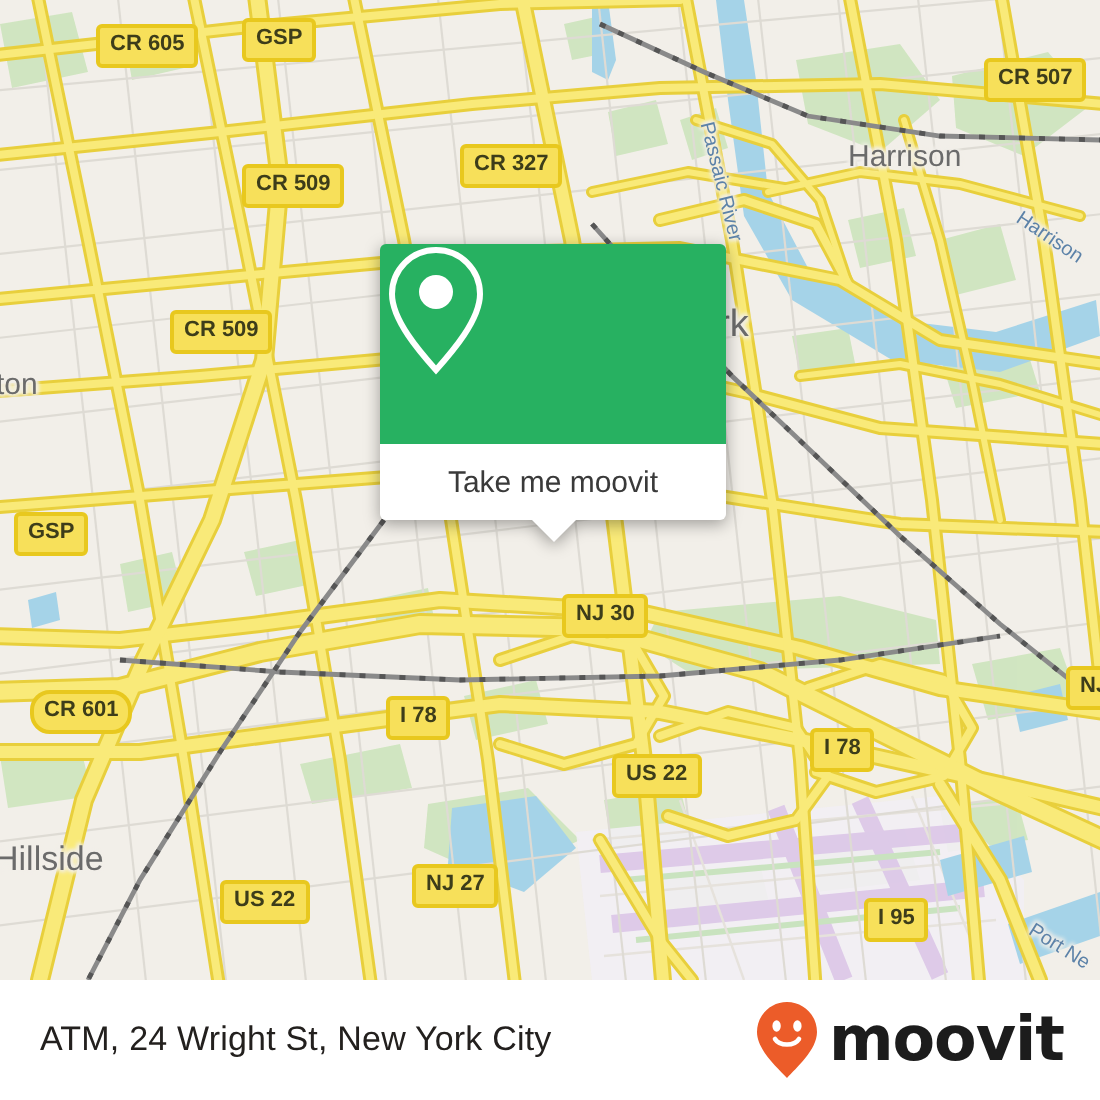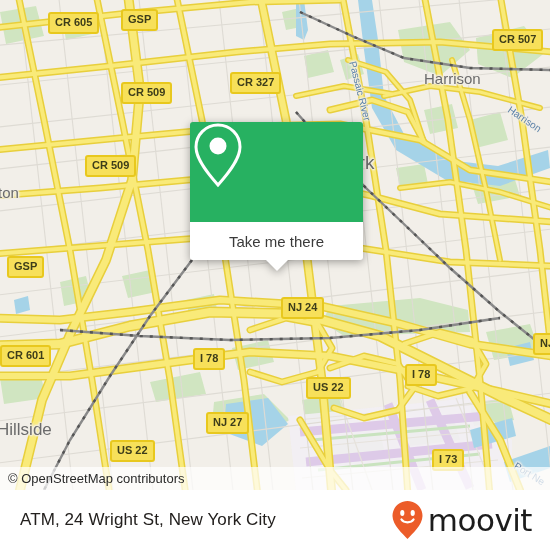--- a/index.html
+++ b/index.html
@@ -143,21 +143,21 @@
     letter-spacing: 0.1px;
   }
   #brand {
     display: flex;
     align-items: center;
     gap: 4px;
   }
   #brand-word {
     color: #1c1c1c;
     font-size: 31px;
-    font-weight: normal;
+    font-weight: bold;
     font-family: "DejaVu Sans", sans-serif;
     letter-spacing: -0.5px;
     line-height: 1;
   }
 </style>
 </head>
 <body>
 
 <div id="app">
 
@@ -352,44 +352,43 @@
     <div class="map-label water" style="left:512px; top:104px; transform:rotate(34deg); transform-origin:left top;">Harrison</div>
     <div class="map-label water" style="left:518px; top:460px; transform:rotate(32deg); transform-origin:left top;">Port Ne</div>
 
     <div class="shield" style="left:12px;  top:12px;margin-left:36px;">CR 605</div>
     <div class="shield" style="left:121px; top:9px;">GSP</div>
     <div class="shield" style="left:230px; top:72px;">CR 327</div>
     <div class="shield" style="left:492px; top:5px;margin-top:24px;">CR 507</div>
     <div class="shield" style="left:121px; top:82px;">CR 509</div>
     <div class="shield" style="left:85px;  top:155px;">CR 509</div>
     <div class="shield" style="left:7px;   top:256px;">GSP</div>
-    <div class="shield" style="left:281px; top:297px;">NJ 24</div>
-    <div class="shield" style="left:0;  top:345px;">CR 601</div>
+    <div class="shield" style="left:281px; top:297px;">NJ 30</div>
+    <div class="shield" style="left:15px;  top:345px;border-radius:10px;">CR 601</div>
     <div class="shield" style="left:193px; top:348px;">I 78</div>
     <div class="shield" style="left:405px; top:364px;">I 78</div>
     <div class="shield" style="left:306px; top:377px;">US 22</div>
     <div class="shield" style="left:533px; top:333px;">NJ 1</div>
-    <div class="shield" style="left:206px; top:412px;">NJ 27</div>
+    <div class="shield" style="left:206px; top:432px;">NJ 27</div>
     <div class="shield" style="left:110px; top:440px;">US 22</div>
-    <div class="shield" style="left:432px; top:449px;">I 73</div>
+    <div class="shield" style="left:432px; top:449px;">I 95</div>
 
     <div id="popup">
       <div id="popup-top">
         <svg width="56" height="66" viewBox="0 0 56 66">
           <path d="M28 3 C15.8 3 6 12.8 6 25 C6 38 20 54 28 63 C36 54 50 38 50 25 C50 12.8 40.2 3 28 3 Z" fill="none" stroke="#ffffff" stroke-width="3"></path>
           <circle cx="28" cy="24" r="8.5" fill="#ffffff"></circle>
         </svg>
       </div>
       <div id="popup-bottom">
-        <span id="popup-label">Take me there</span>
+        <span id="popup-label">Take me moovit</span>
         <div id="popup-tail"></div>
       </div>
     </div>
 
-    <div id="attribution">© OpenStreetMap contributors</div>
   </div>
 
   <div id="footer">
     <div id="footer-title">ATM, 24 Wright St, New York City</div>
     <div id="brand">
       <svg width="33" height="40" viewBox="0 0 33 40">
         <path d="M16.5 1 C8.2 1 1.5 7.7 1.5 16 C1.5 25 12 34 16.5 39 C21 34 31.5 25 31.5 16 C31.5 7.7 24.8 1 16.5 1 Z" fill="#ec5c29"></path>
         <ellipse cx="11.3" cy="13" rx="2.1" ry="2.9" fill="#ffffff"></ellipse>
         <ellipse cx="21.7" cy="13" rx="2.1" ry="2.9" fill="#ffffff"></ellipse>
         <path d="M10.5 19.5 C12.8 23.2 20.2 23.2 22.5 19.5" fill="none" stroke="#ffffff" stroke-width="2.3" stroke-linecap="round"></path>

